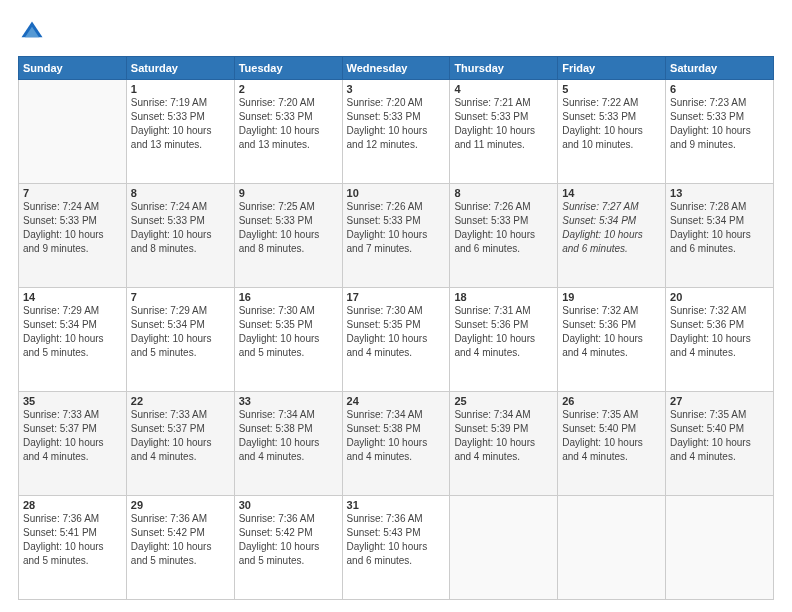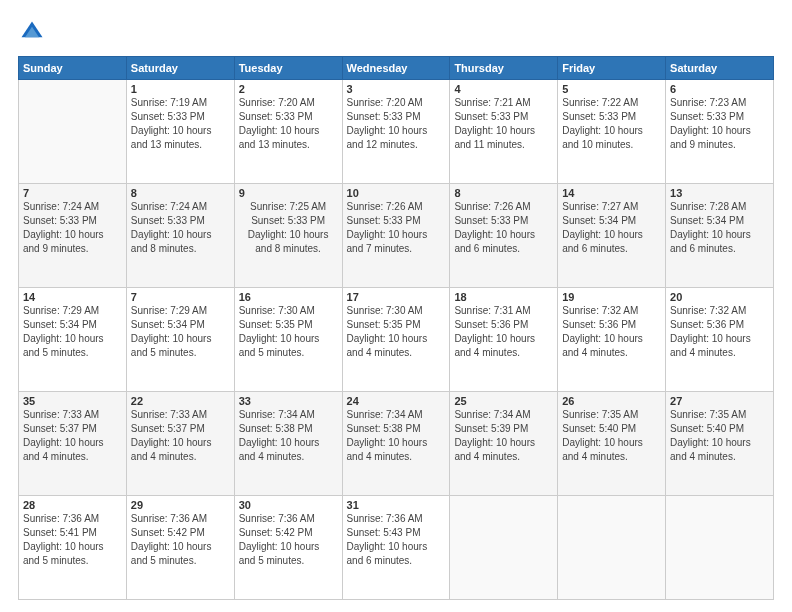--- a/index.html
+++ b/index.html
@@ -197,42 +197,42 @@
           </td>
           <td>
             <span class="day-number">8</span>
             <div class="day-info" style="white-space: pre-line;">Sunrise: 7:24 AM
 Sunset: 5:33 PM
 Daylight: 10 hours
 and 8 minutes.</div>
           </td>
           <td>
             <span class="day-number">9</span>
-            <div class="day-info" style="white-space: pre-line; text-align: center;">Sunrise: 7:25 AM
+            <div class="day-info" style="white-space: pre-line;">Sunrise: 7:25 AM
 Sunset: 5:33 PM
 Daylight: 10 hours
 and 8 minutes.</div>
           </td>
           <td>
             <span class="day-number">10</span>
             <div class="day-info" style="white-space: pre-line;">Sunrise: 7:26 AM
 Sunset: 5:33 PM
 Daylight: 10 hours
 and 7 minutes.</div>
           </td>
           <td>
             <span class="day-number">8</span>
             <div class="day-info" style="white-space: pre-line;">Sunrise: 7:26 AM
 Sunset: 5:33 PM
 Daylight: 10 hours
 and 6 minutes.</div>
           </td>
           <td>
             <span class="day-number">14</span>
-            <div class="day-info" style="white-space: pre-line;">Sunrise: 7:27 AM
+            <div class="day-info" style="white-space: pre-line; font-style: italic;">Sunrise: 7:27 AM
 Sunset: 5:34 PM
 Daylight: 10 hours
 and 6 minutes.</div>
           </td>
           <td>
             <span class="day-number">13</span>
             <div class="day-info" style="white-space: pre-line;">Sunrise: 7:28 AM
 Sunset: 5:34 PM
 Daylight: 10 hours
 and 6 minutes.</div>

